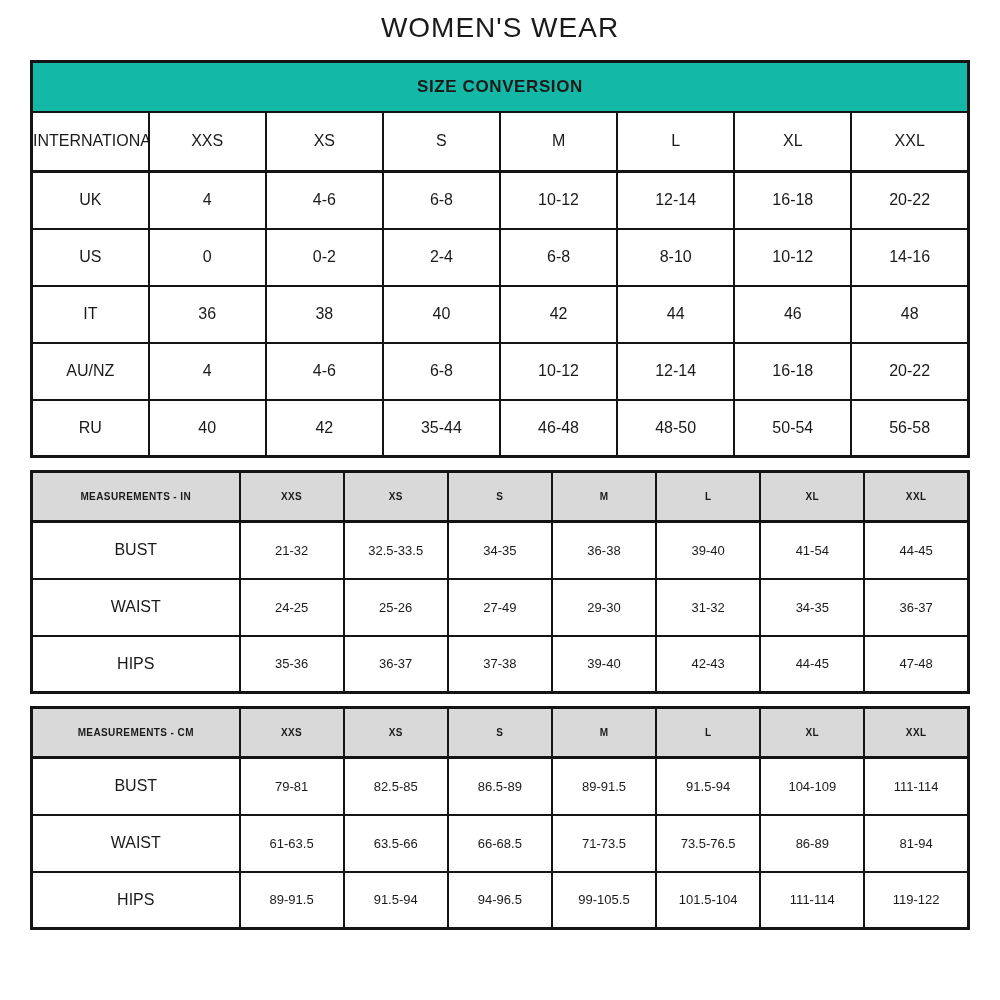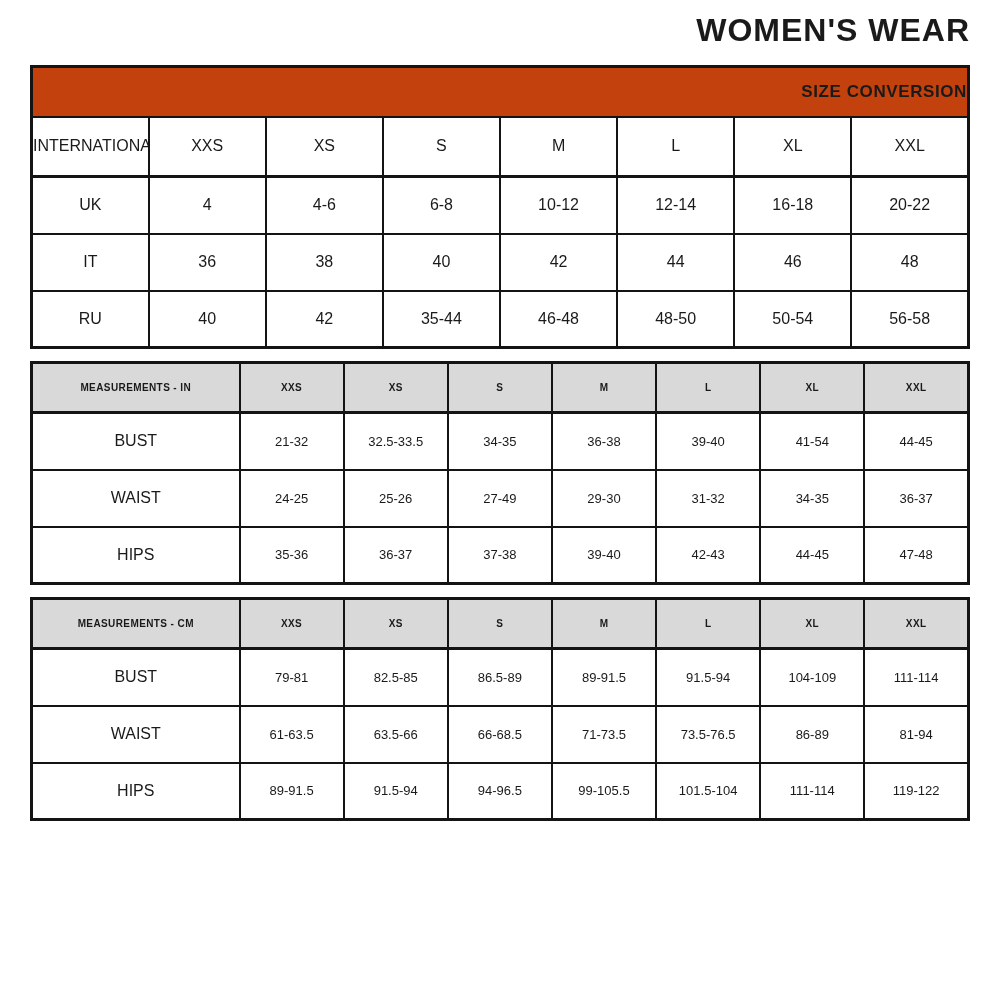--- a/index.html
+++ b/index.html
@@ -8,49 +8,48 @@
     background: #ffffff;
     font-family: "Liberation Sans", sans-serif;
     color: #1a1a1a;
   }
   .page {
     width: 1000px;
     min-height: 1000px;
     padding: 12px 30px 18px 30px;
   }
   .page-title {
-    text-align: right;
-    font-size: 32px;
-    font-weight: 700;
+    text-align: center;
+    font-size: 28px;
+    font-weight: 400;
     letter-spacing: 1px;
     color: #1a1a1a;
     margin-bottom: 16px;
   }
   table.tbl {
     width: 100%;
     border-collapse: collapse;
     table-layout: fixed;
     border: 3px solid #141414;
     margin-bottom: 12px;
   }
   table.tbl th, table.tbl td {
     border: 2px solid #141414;
     text-align: center;
     vertical-align: middle;
     overflow: hidden;
     white-space: nowrap;
   }
   
   .tbl-conversion .tbl-title-cell {
-    background: #c2410c;
+    background: #14b8a6;
     height: 50px;
     font-size: 17px;
     font-weight: 700;
     letter-spacing: 0.6px;
-    text-align: right;
   }
   .tbl-conversion .cols-row th {
     background: #ffffff;
     font-weight: 400;
     font-size: 16px;
     height: 60px;
   }
   .tbl-conversion tbody td {
     height: 57px;
     font-size: 16px;
@@ -106,28 +105,48 @@
           <td class="row-label">UK</td>
           <td>4</td>
           <td>4-6</td>
           <td>6-8</td>
           <td>10-12</td>
           <td>12-14</td>
           <td>16-18</td>
           <td>20-22</td>
         </tr>
         <tr>
+          <td class="row-label">US</td>
+          <td>0</td>
+          <td>0-2</td>
+          <td>2-4</td>
+          <td>6-8</td>
+          <td>8-10</td>
+          <td>10-12</td>
+          <td>14-16</td>
+        </tr>
+        <tr>
           <td class="row-label">IT</td>
           <td>36</td>
           <td>38</td>
           <td>40</td>
           <td>42</td>
           <td>44</td>
           <td>46</td>
           <td>48</td>
+        </tr>
+        <tr>
+          <td class="row-label">AU/NZ</td>
+          <td>4</td>
+          <td>4-6</td>
+          <td>6-8</td>
+          <td>10-12</td>
+          <td>12-14</td>
+          <td>16-18</td>
+          <td>20-22</td>
         </tr>
         <tr>
           <td class="row-label">RU</td>
           <td>40</td>
           <td>42</td>
           <td>35-44</td>
           <td>46-48</td>
           <td>48-50</td>
           <td>50-54</td>
           <td>56-58</td>

